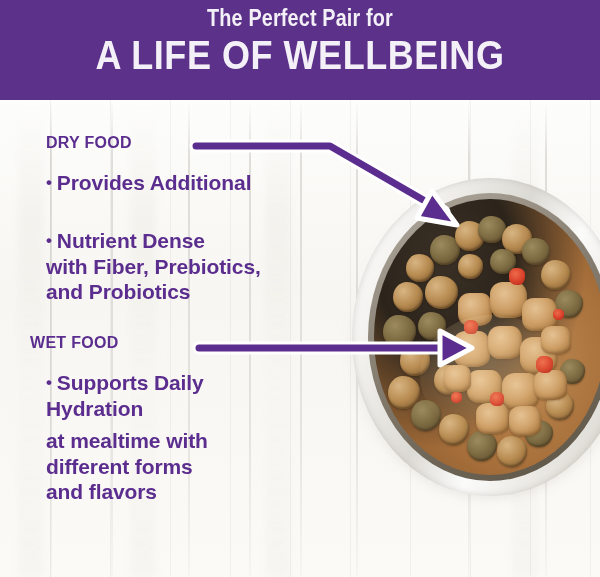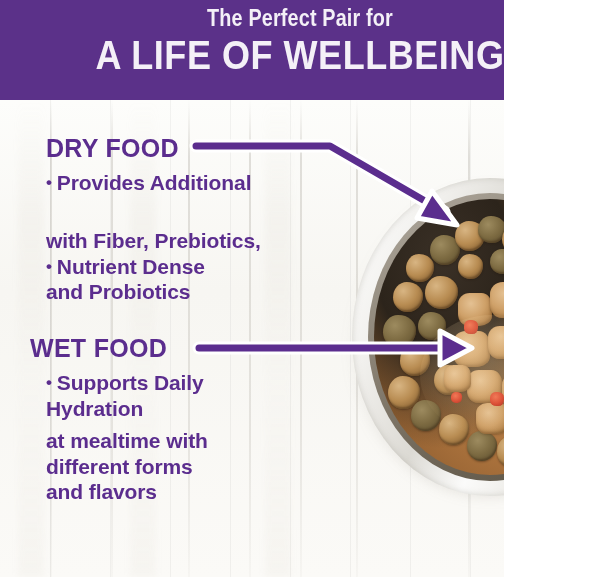--- a/index.html
+++ b/index.html
@@ -2,21 +2,21 @@
 <html><head>
 <meta charset="utf-8">
 <style>
   html, body {
     margin: 0;
     padding: 0;
     background: #ffffff;
   }
   .stage {
     position: relative;
-    width: 504px;
+    width: 600px;
     height: 577px;
     overflow: hidden;
     font-family: "Liberation Sans", sans-serif;
     background: #fbfbf9;
   }
 
   
   .wood {
     position: absolute;
     left: 0; top: 100px;
@@ -147,21 +147,21 @@
     position: absolute;
     left: 0; top: 0;
     width: 600px; height: 577px;
     pointer-events: none;
   }
 
   
   .label {
     position: absolute;
     color: #5b2d8e;
-    font-size: 25px;
+    font-size: 16px;
     font-weight: bold;
     letter-spacing: .3px;
     white-space: nowrap;
   }
   .bullet-block {
     position: absolute;
     color: #5b2d8e;
     font-size: 21px;
     font-weight: bold;
     line-height: 1.22;
@@ -278,22 +278,22 @@
     </g>
   </svg>
 
   <div class="label" style="left:46px; top:134px">DRY FOOD</div>
 
   <div class="bullet-block" style="left:46px; top:170px">
     <div><span class="dot">•</span><span>Provides Additional</span></div>
   </div>
 
   <div class="bullet-block" style="left:46px; top:228px">
+    <div><span class="dot">•</span><span>Nutrient Dense</span></div>
     <div>with Fiber, Prebiotics,</div>
-    <div><span class="dot">•</span><span>Nutrient Dense</span></div>
     <div>and Probiotics</div>
   </div>
 
   <div class="label" style="left:30px; top:334px">WET FOOD</div>
 
   <div class="bullet-block" style="left:46px; top:370px">
     <div><span class="dot">•</span><span>Supports Daily</span></div>
     <div>Hydration</div>
   </div>
 

